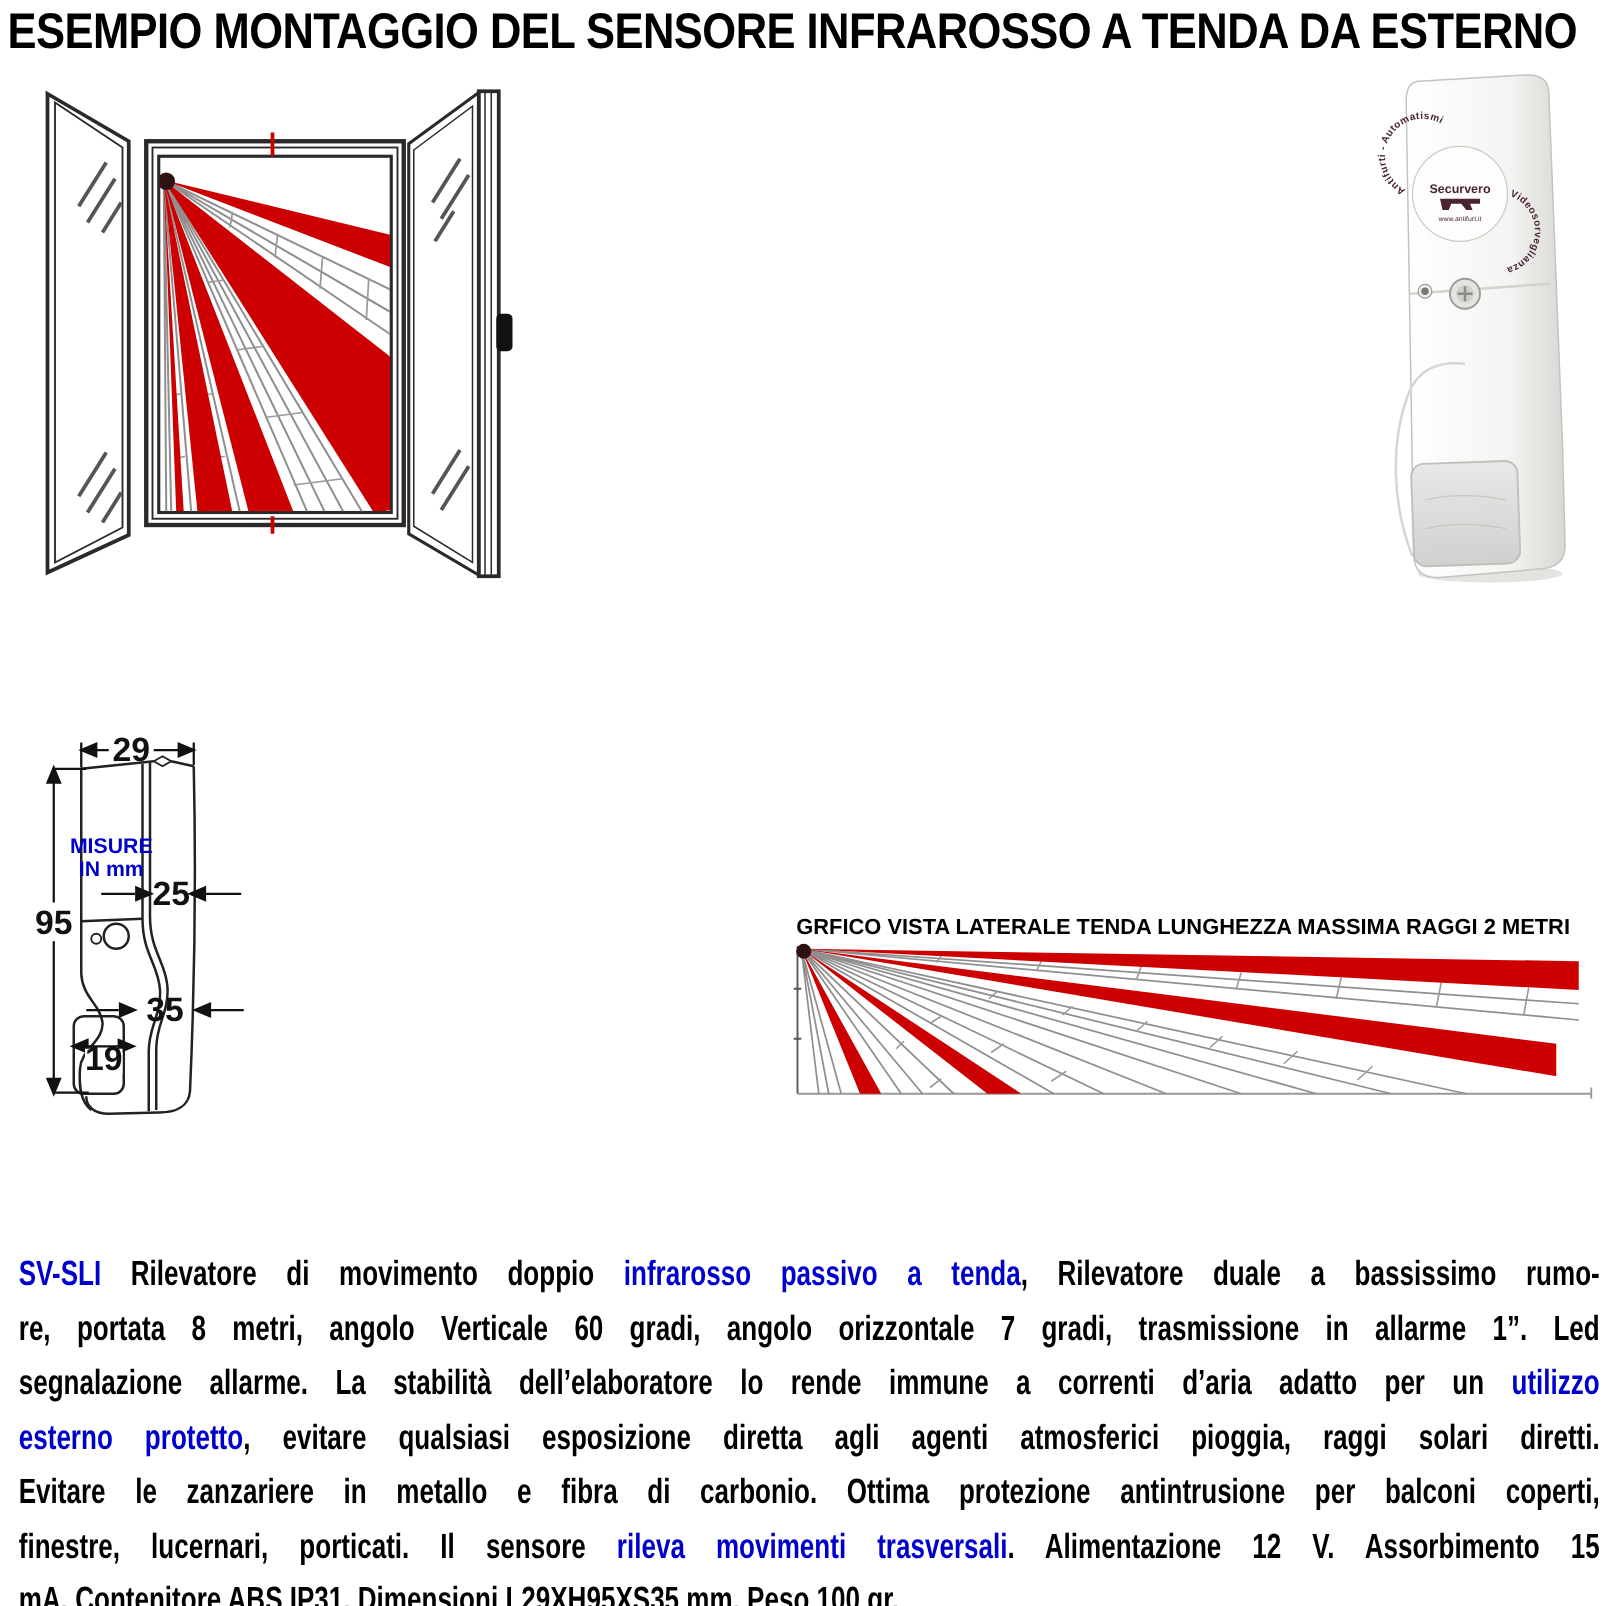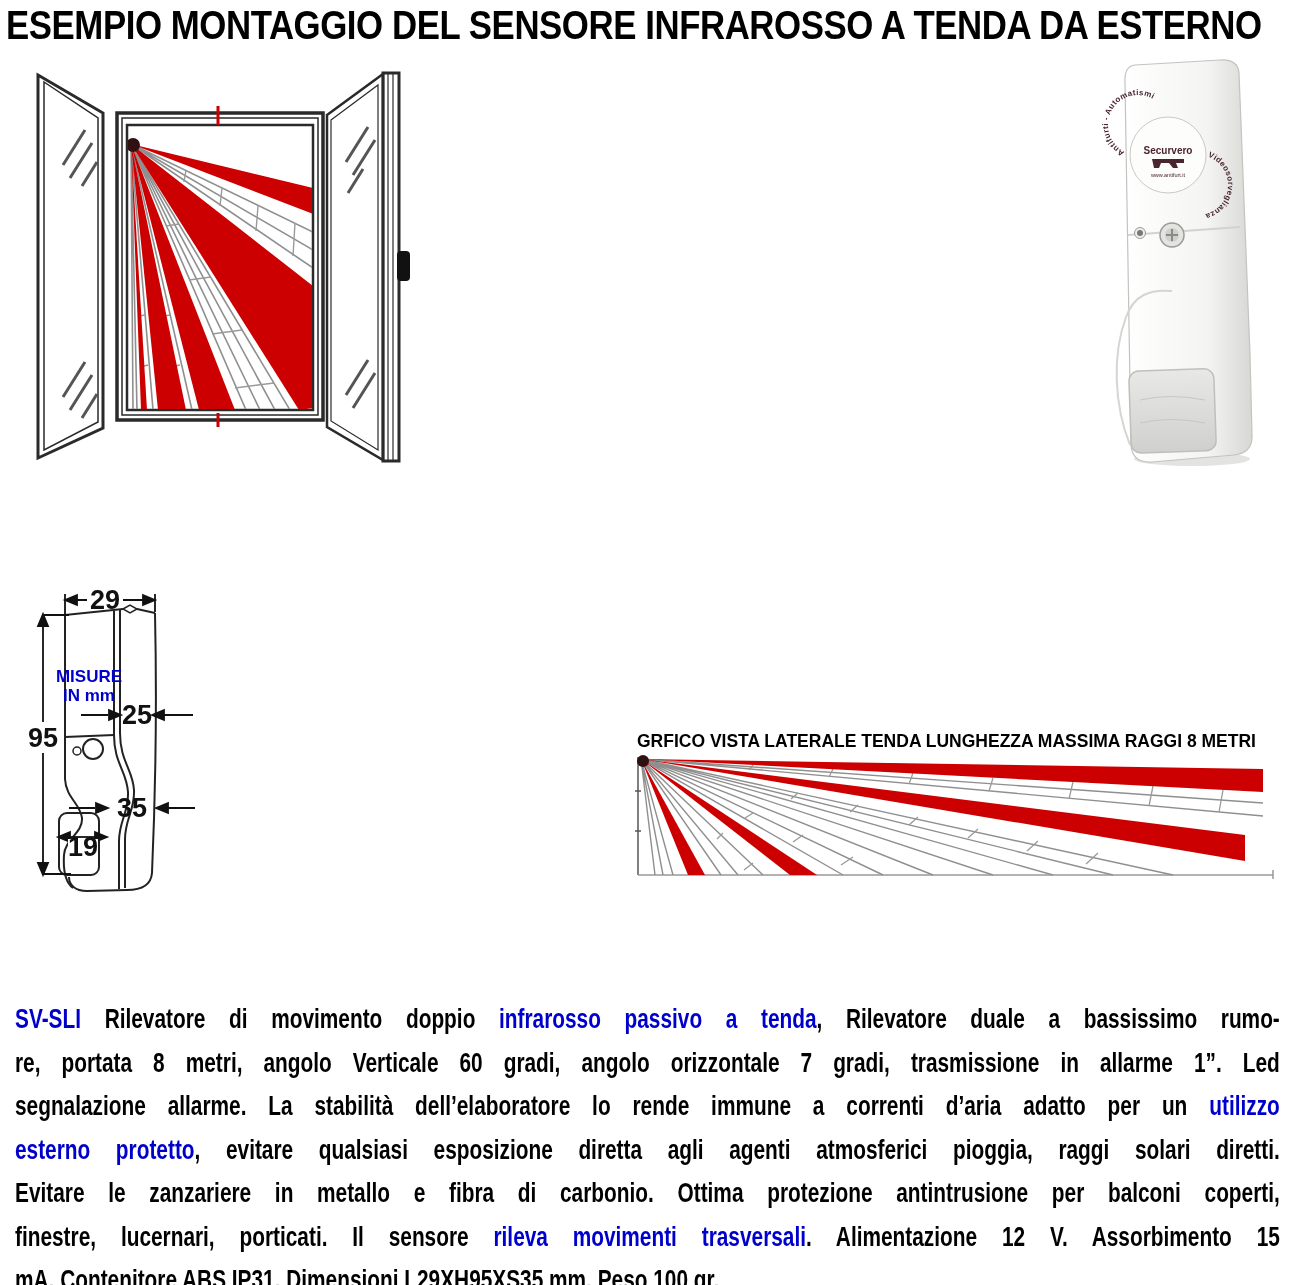--- a/index.html
+++ b/index.html
@@ -169,21 +169,21 @@
 
     <g stroke="#111" stroke-width="1.8" fill="#111">
       <path d="M45 252 L70 252" fill="none"></path>
       <polygon points="33,252 45,247 45,257"></polygon>
         <polygon points="82,252 70,247 70,257"></polygon>
       <rect x="43" y="254" width="30" height="20" fill="#fff" stroke="none"></rect>
     </g>
     <text x="58" y="271" text-anchor="middle" class="dimnum">19</text>
   </svg>
 
-  <div class="sv-caption">GRFICO VISTA LATERALE TENDA LUNGHEZZA MASSIMA RAGGI 8 METRI</div>
+  <div class="sv-caption">GRFICO VISTA LATERALE TENDA LUNGHEZZA MASSIMA RAGGI 2 METRI</div>
 
   <svg class="abs" style="left:633px;top:753px" width="660" height="127" viewBox="0 0 660 127">
     <path d="M5 4 L5 122 M2 38 L8 38 M2 78 L8 78" stroke="#555" stroke-width="1.5" fill="none"></path>
     <path d="M5 122 L640 122 M640 117 L640 126" stroke="#999" stroke-width="1.5" fill="none"></path>
 
     <path d="M8 6 L630 50 M8 6 L630 63 M8 6 L540 122 M8 6 L480 122 M8 6 L420 122 M8 6 L360 122 M8 6 L300 122 M8 6 L250 122 M8 6 L210 122 M8 6 L130 122 M8 6 L105 122 M8 6 L88 122 M8 6 L40 122 M8 6 L30 122 M8 6 L22 122" stroke="#8f8f8f" stroke-width="1.4" fill="none"></path>
 
     <path d="M120 12 L116 17 M200 16 L196 24 M280 20 L276 31 M360 25 L356 38 M440 29 L436 46 M520 33 L516 53 M590 37 L586 59
              M165 40 L158 46 M225 52 L217 59 M285 64 L276 72 M345 76 L335 85 M405 88 L394 98 M465 100 L453 111
              M120 60 L112 65 M170 82 L160 89 M220 104 L208 112 M90 80 L84 86 M120 110 L111 117" stroke="#9a9a9a" stroke-width="1.3" fill="none"></path>

